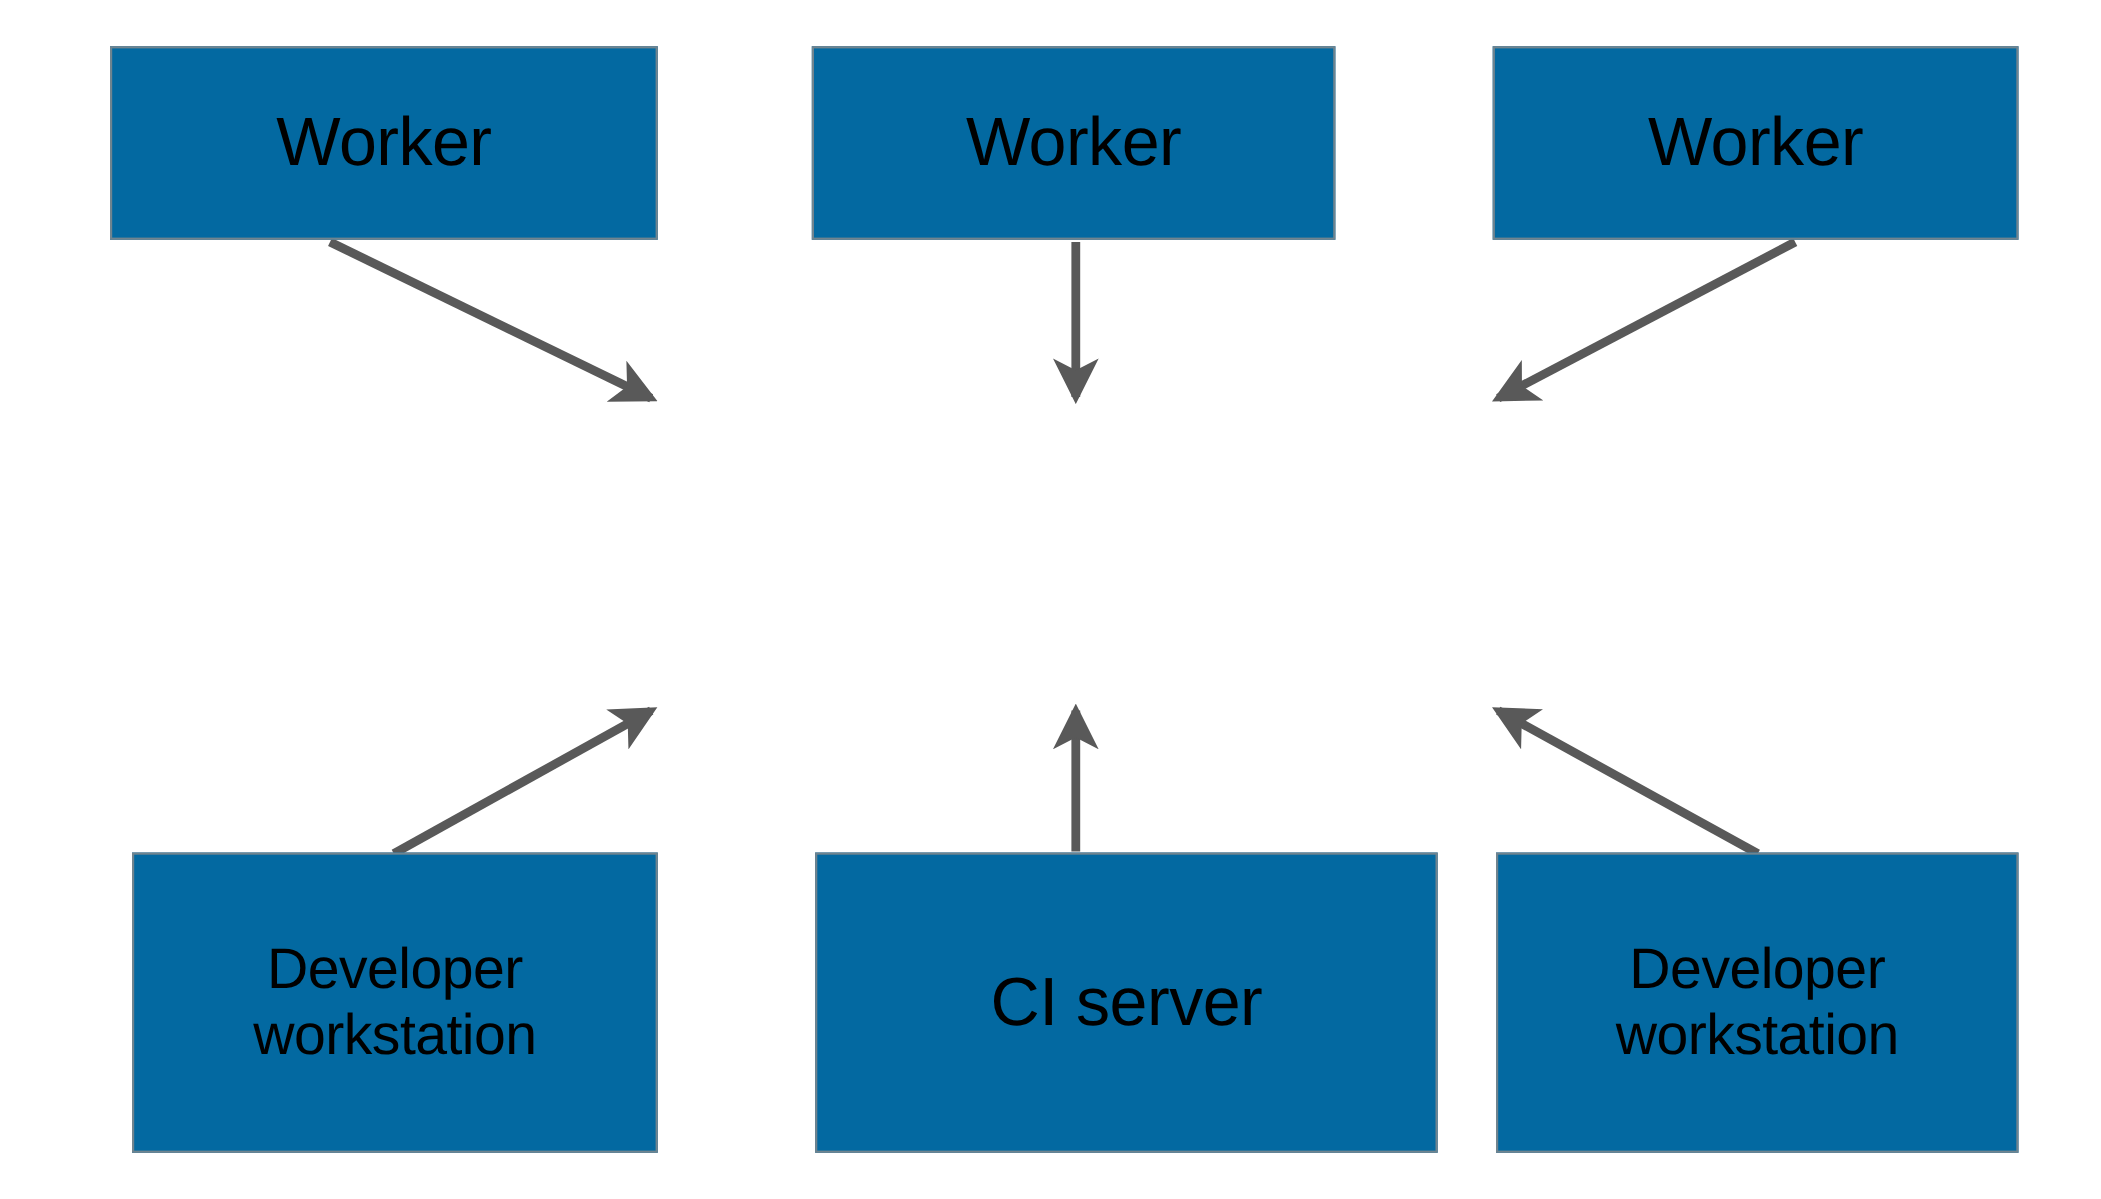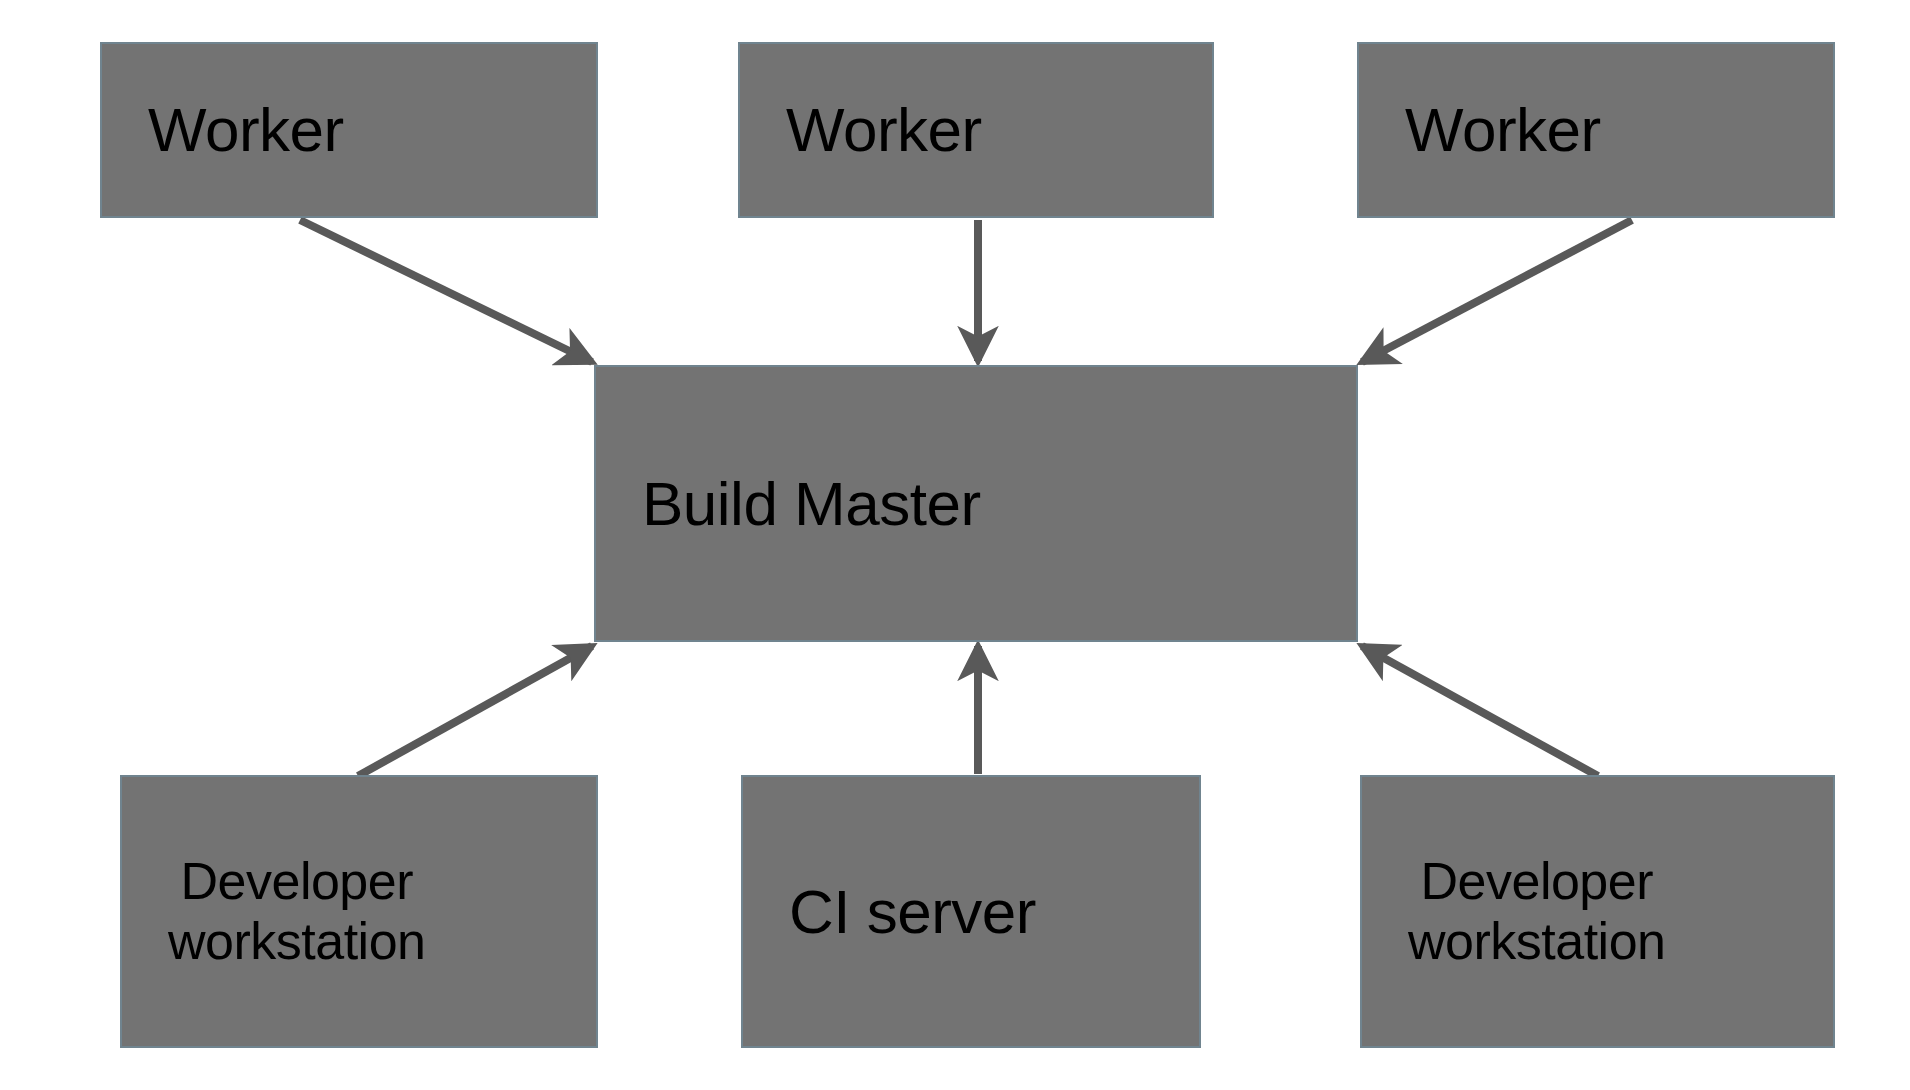--- a/index.html
+++ b/index.html
@@ -23,27 +23,26 @@
     position: absolute;
     left: 0;
     top: 0;
     width: 1910px;
     height: 1090px;
     pointer-events: none;
   }
   .node-box {
     position: absolute;
     box-sizing: border-box;
-    background: #737373;
+    background: #0369a1;
     border: 2px solid #70848f;
     display: flex;
     align-items: center;
-    justify-content: flex-start;
+    justify-content: center;
     text-align: center;
-    padding-left: 46px;
   }
   .node-label {
     color: #000000;
     font-size: 62px;
     font-weight: 400;
     line-height: 1.12;
     letter-spacing: -0.5px;
     white-space: pre-line;
   }
   .node-label.two-line {
@@ -51,21 +50,21 @@
     line-height: 1.15;
   }
   
   #node-worker-left   { left: 100px;  top: 42px;  width: 498px; height: 176px; }
   #node-worker-center { left: 738px;  top: 42px;  width: 476px; height: 176px; }
   #node-worker-right  { left: 1357px; top: 42px;  width: 478px; height: 176px; }
   
   #node-build-master  { left: 594px;  top: 365px; width: 764px; height: 277px; }
   
   #node-dev-left      { left: 120px;  top: 775px; width: 478px; height: 273px; }
-  #node-ci-server     { left: 741px;  top: 775px; width: 460px; height: 273px; }
+  #node-ci-server     { left: 741px;  top: 775px; width: 566px; height: 273px; }
   #node-dev-right     { left: 1360px; top: 775px; width: 475px; height: 273px; }
 </style>
 </head>
 <body>
 
 <div id="diagram-canvas">
 
   <svg id="arrow-layer" viewBox="0 0 1910 1090" width="1910" height="1090" xmlns="http://www.w3.org/2000/svg">
     <defs>
       <marker id="arrowhead" markerWidth="5.2" markerHeight="5.2" refX="4.4" refY="2.6" orient="auto" markerUnits="strokeWidth">
@@ -103,23 +102,20 @@
   </div>
 
   <div class="node-box" id="node-worker-center">
     <span class="node-label">Worker</span>
   </div>
 
   <div class="node-box" id="node-worker-right">
     <span class="node-label">Worker</span>
   </div>
 
-  <div class="node-box" id="node-build-master">
-    <span class="node-label">Build Master</span>
-  </div>
 
   <div class="node-box" id="node-dev-left">
     <span class="node-label two-line">Developer
 workstation</span>
   </div>
 
   <div class="node-box" id="node-ci-server">
     <span class="node-label">CI server</span>
   </div>
 

